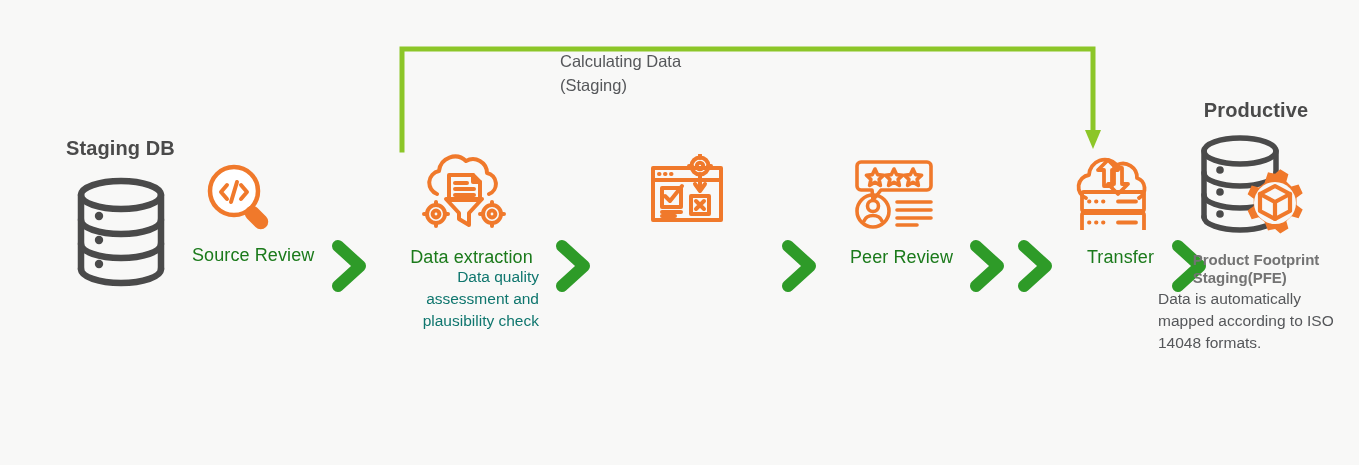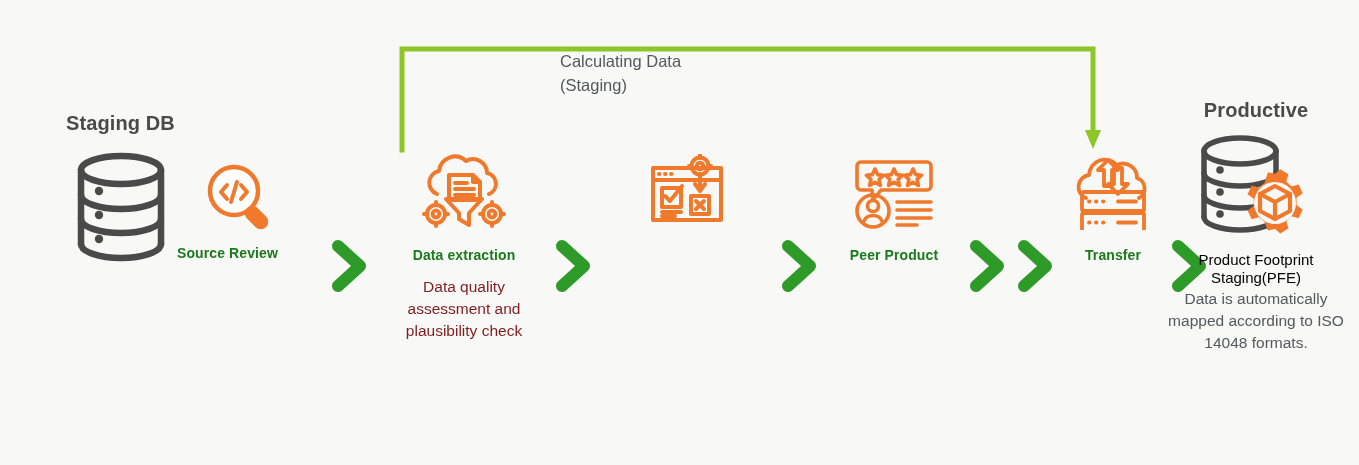--- a/index.html
+++ b/index.html
@@ -19,52 +19,52 @@
     color:#55575A;font-size:16.5px;line-height:1.45;font-weight:400;
   }
 
   
   .endpoint{position:absolute;display:flex;flex-direction:column;align-items:center;}
   .endpoint-title{
     color:#4A4A4A;font-weight:bold;font-size:20px;line-height:1.25;
     text-align:center;letter-spacing:.1px;
   }
 
-  #staging{left:28px;top:111px;width:185px;}
+  #staging{left:28px;top:136px;width:185px;}
   #staging .endpoint-title{margin-bottom:12px;}
 
   #productive{left:1158px;top:98px;width:196px;}
   #productive .endpoint-title{margin-bottom:6px;}
   .pfe-name{
-    color:#000000;font-weight:normal;font-size:15px;line-height:1.2;
-    text-align:center;margin-top:4px;
+    color:#737373;font-weight:bold;font-size:15px;line-height:1.2;
+    text-align:left;margin-top:4px;
   }
   .pfe-desc{
-    color:#55575A;font-size:15.5px;line-height:1.42;text-align:center;margin-top:1px;
+    color:#55575A;font-size:15.5px;line-height:1.42;margin-top:1px;
   }
 
   
   #magnifier{position:absolute;left:203px;top:160px;}
 
   
   .flow{
     position:absolute;left:183px;top:150px;width:1060px;height:230px;
     display:flex;align-items:flex-start;
   }
   .chev{flex:0 0 auto;align-self:flex-start;margin-top:86px;}
   .chev.sp-a{margin-left:6px;margin-right:4px;}
 
   .step{flex:0 0 auto;display:flex;flex-direction:column;align-items:center;}
   .step .ico{height:80px;display:flex;align-items:flex-end;justify-content:center;}
   .step-label{
-    color:#1B7A1B;font-weight:bold;font-size:14px;line-height:1;
-    margin-top:18px;white-space:nowrap;letter-spacing:.1px;
+    color:#1B7A1B;font-weight:normal;font-size:18px;line-height:1;
+    margin-top:18px;white-space:nowrap;letter-spacing:.1px;margin-left:15px;
   }
   .step-desc{
-    color:#7f1d1d;font-size:15.5px;line-height:1.42;text-align:center;margin-top:14px;
+    color:#0f766e;font-size:15.5px;line-height:1.42;text-align:right;
   }
   .s-extract{width:172px;}
   .s-condition{width:178px;}
   .s-peer{width:140px;}
   .s-approval{width:112px;}
   .s-transfer{width:106px;}
 
   
   #source-review{position:absolute;left:177px;top:246px;}
   #source-review .step-label{margin-top:0;}
@@ -179,21 +179,21 @@
             <path d="M24,11 l2.6,5.6 6,.6 -4.5,4.2 1.3,6 -5.4,-3.1 -5.4,3.1 1.3,-6 -4.5,-4.2 6,-.6 Z"></path>
             <path d="M43,11 l2.6,5.6 6,.6 -4.5,4.2 1.3,6 -5.4,-3.1 -5.4,3.1 1.3,-6 -4.5,-4.2 6,-.6 Z"></path>
             <path d="M62,11 l2.6,5.6 6,.6 -4.5,4.2 1.3,6 -5.4,-3.1 -5.4,3.1 1.3,-6 -4.5,-4.2 6,-.6 Z"></path>
             <circle cx="22" cy="53" r="16"></circle>
             <circle cx="22" cy="48" r="5.5"></circle>
             <path d="M13,63 a9.5,8 0 0 1 18,0"></path>
             <path d="M46,44 L80,44 M46,52 L80,52 M46,60 L80,60 M46,67 L66,67"></path>
           </g>
         </svg>
       </div>
-      <div class="step-label">Peer Product</div>
+      <div class="step-label">Peer Review</div>
     </div>
 
     <svg class="chev" width="48" height="60" viewBox="0 0 48 60">
       <path d="M12,10 L34,30 L12,50" fill="none" stroke="#2E9B28" stroke-width="12" stroke-linecap="round" stroke-linejoin="round"></path>
     </svg>
 
 
     <svg class="chev" width="48" height="60" viewBox="0 0 48 60">
       <path d="M12,10 L34,30 L12,50" fill="none" stroke="#2E9B28" stroke-width="12" stroke-linecap="round" stroke-linejoin="round"></path>
     </svg>

